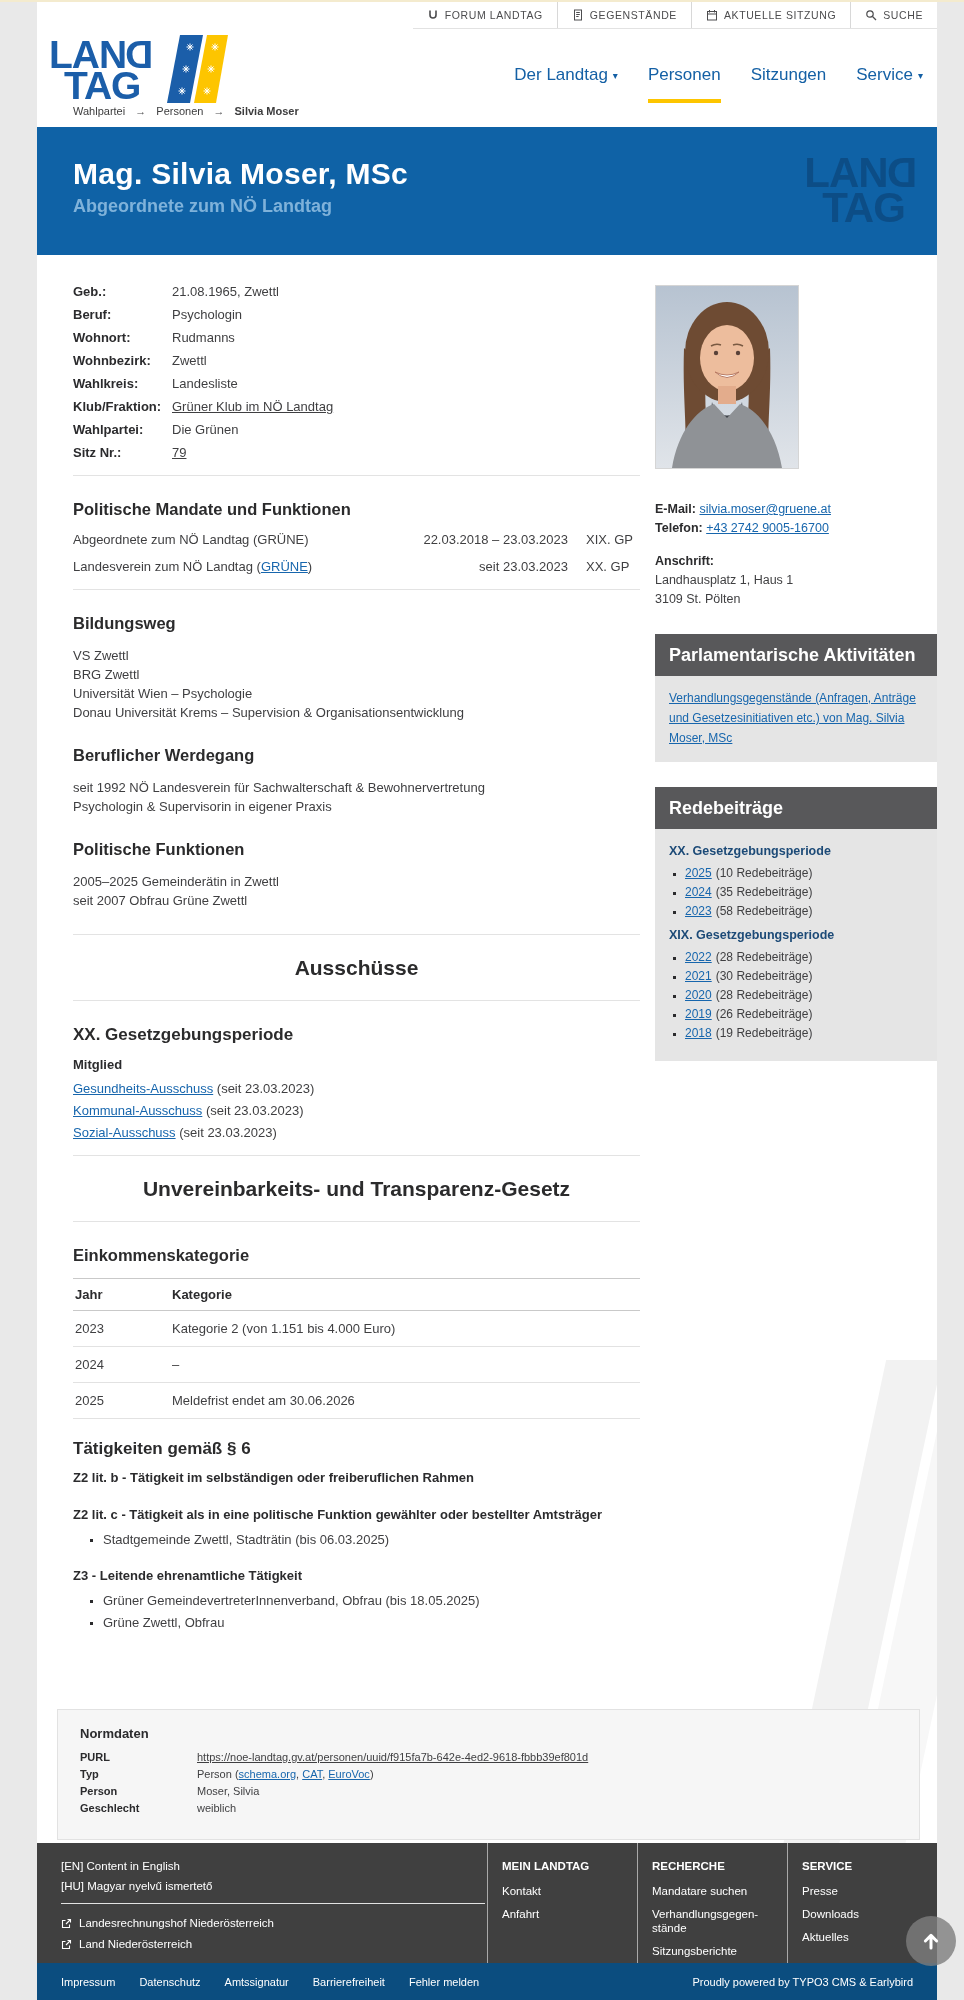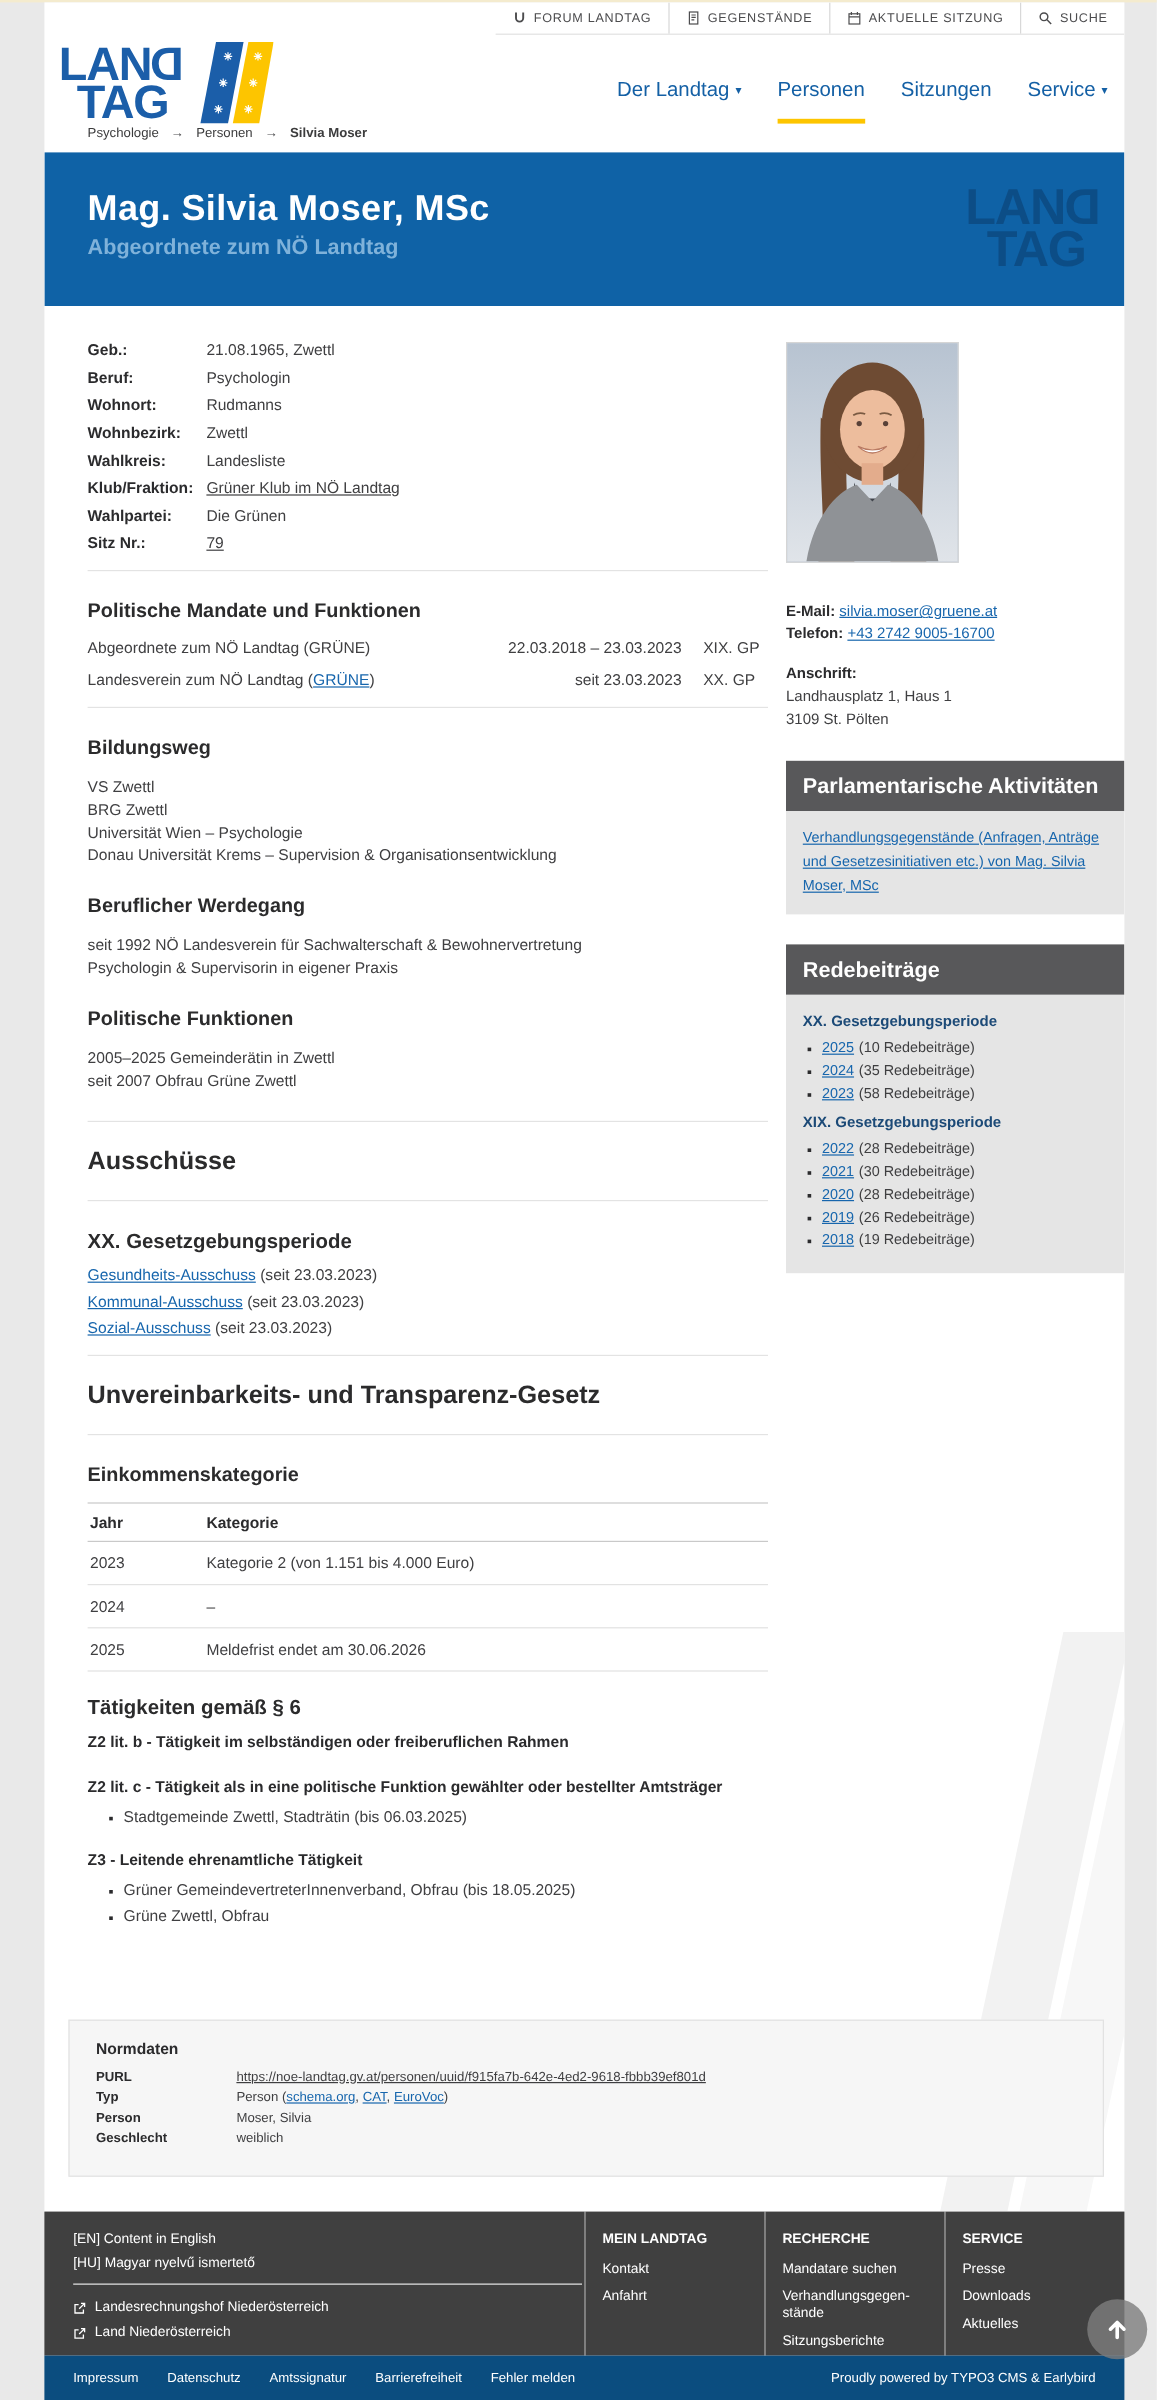--- a/index.html
+++ b/index.html
@@ -47,21 +47,21 @@
   .col-left { width:567px; flex:none; }
   .col-right { width:282px; flex:none; }
 
   .drow { display:flex; font-size:13px; margin-bottom:9px; line-height:14px; }
   .dlabel { width:99px; flex:none; font-weight:bold; color:#2b2b2d; }
   .dvalue { color:#3f3f41; }
 
   .rule { border:none; border-top:1px solid #e3e3e3; margin:15px 0 0; }
   h2.sec { font-size:16.5px; color:#2b2b2c; margin:24px 0 13px; }
   h3.sub { font-size:17px; color:#2b2b2c; margin:24px 0 10px; }
-  h1.big { font-size:21px; color:#2b2b2c; margin:21px 0 20px; }
+  h1.big { font-size:21px; color:#2b2b2c; margin:21px 0 20px;text-align:center; }
   .line { font-size:13px; line-height:19px; color:#3f3f41; }
 
   .mrow { display:flex; font-size:13px; margin-bottom:12px; color:#3f3f41; }
   .mname { flex:1; }
   .mperiod { margin-left:auto; text-align:right; white-space:nowrap; }
   .mgp { width:54px; text-align:left; margin-left:18px; flex:none; }
 
   .role { font-size:13px; font-weight:bold; color:#2b2b2d; margin:12px 0 9px; }
   .alink-row { font-size:13px; margin-bottom:7px; color:#3f3f41; }
 
@@ -199,21 +199,21 @@
           <span>Sitzungen</span>
         </div>
         <div class="nav-item">
           <span>Service</span>
           <span class="caret">▾</span>
         </div>
       </nav>
     </div>
 
     <div class="breadcrumb">
-      <span class="bc-link">Psychologie</span>
+      <span class="bc-link">Wahlpartei</span>
       <span class="bc-sep">→</span>
       <span class="bc-link">Personen</span>
       <span class="bc-sep">→</span>
       <span class="bc-current">Silvia Moser</span>
     </div>
   </header>
 
   <section class="hero">
     <div class="hero-title">Mag. Silvia Moser, MSc</div>
     <div class="hero-sub">Abgeordnete zum NÖ Landtag</div>
@@ -292,20 +292,21 @@
 
         <h2 class="sec">Politische Funktionen</h2>
         <div class="line">2005–2025 Gemeinderätin in Zwettl</div>
         <div class="line">seit 2007 Obfrau Grüne Zwettl</div>
 
         <hr class="rule" style="margin-top:24px;">
         <h1 class="big">Ausschüsse</h1>
         <hr class="rule" style="margin-top:0;">
 
         <h3 class="sub">XX. Gesetzgebungsperiode</h3>
+        <div class="role">Mitglied</div>
         <div class="alink-row"><a class="link">Gesundheits-Ausschuss</a><span> (seit 23.03.2023)</span></div>
         <div class="alink-row"><a class="link">Kommunal-Ausschuss</a><span> (seit 23.03.2023)</span></div>
         <div class="alink-row"><a class="link">Sozial-Ausschuss</a><span> (seit 23.03.2023)</span></div>
 
         <hr class="rule">
         <h1 class="big">Unvereinbarkeits- und Transparenz-Gesetz</h1>
         <hr class="rule" style="margin-top:0;">
 
         <h2 class="sec">Einkommenskategorie</h2>
         <table class="etable">

